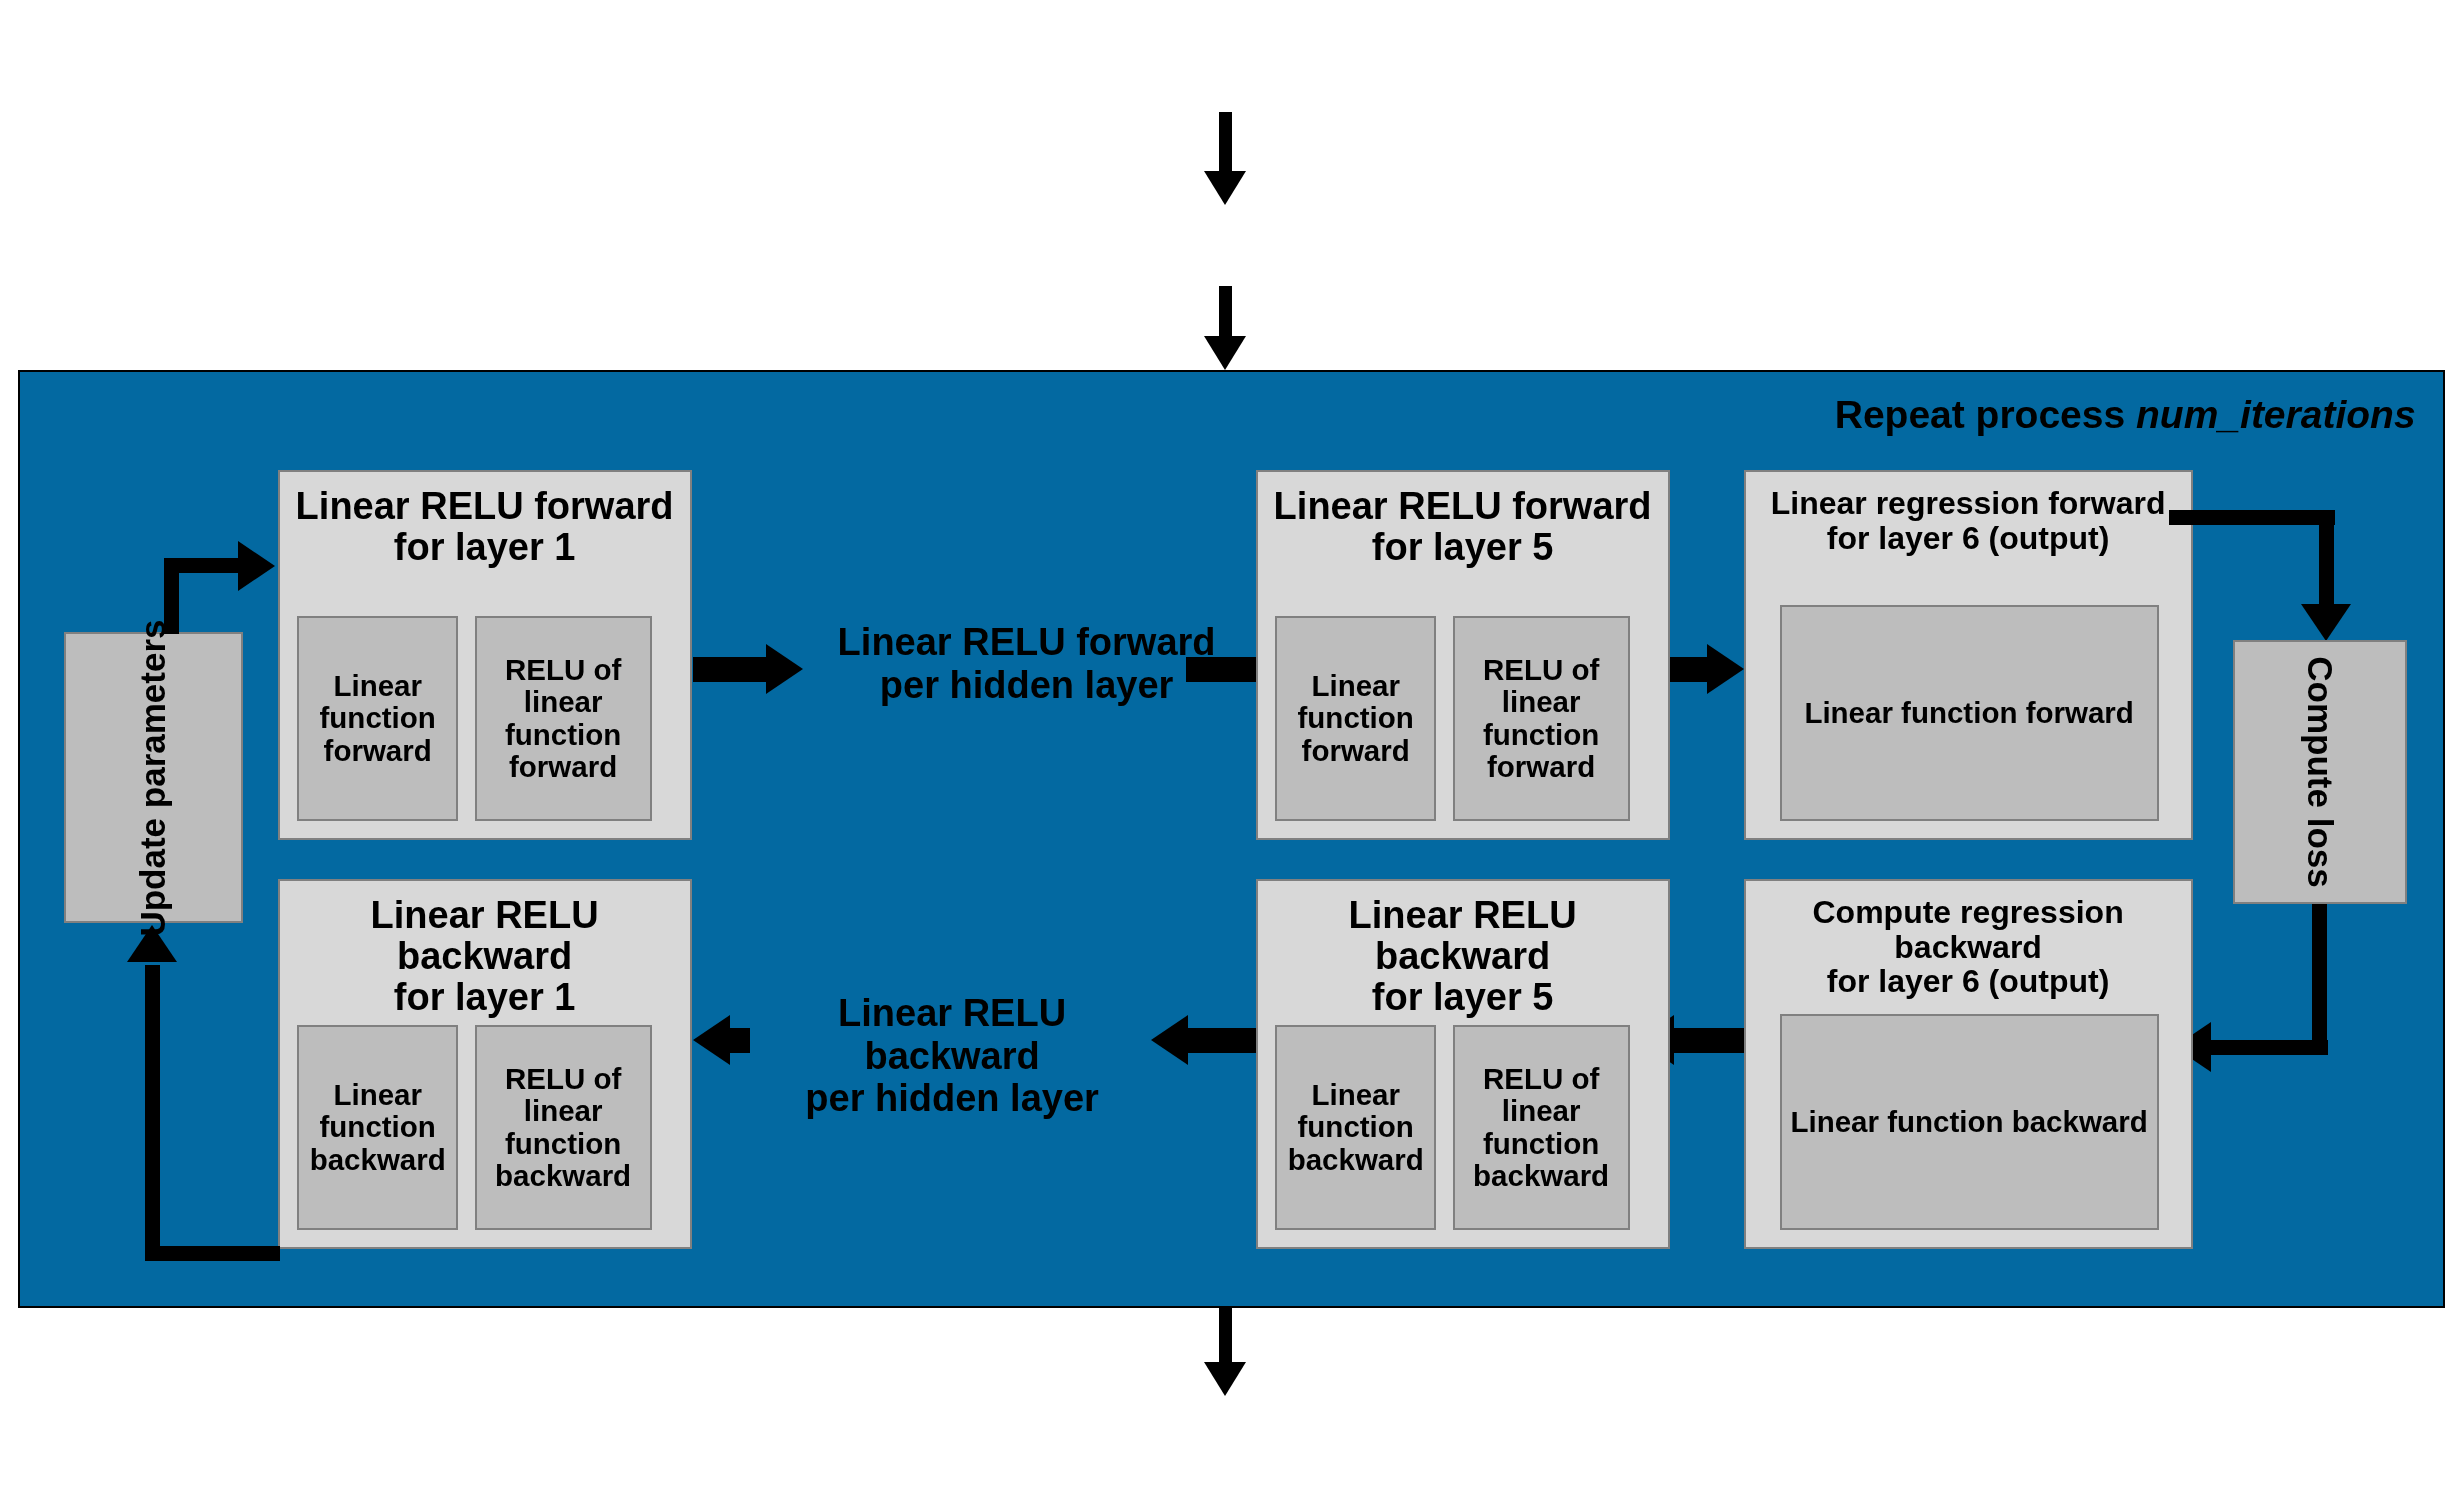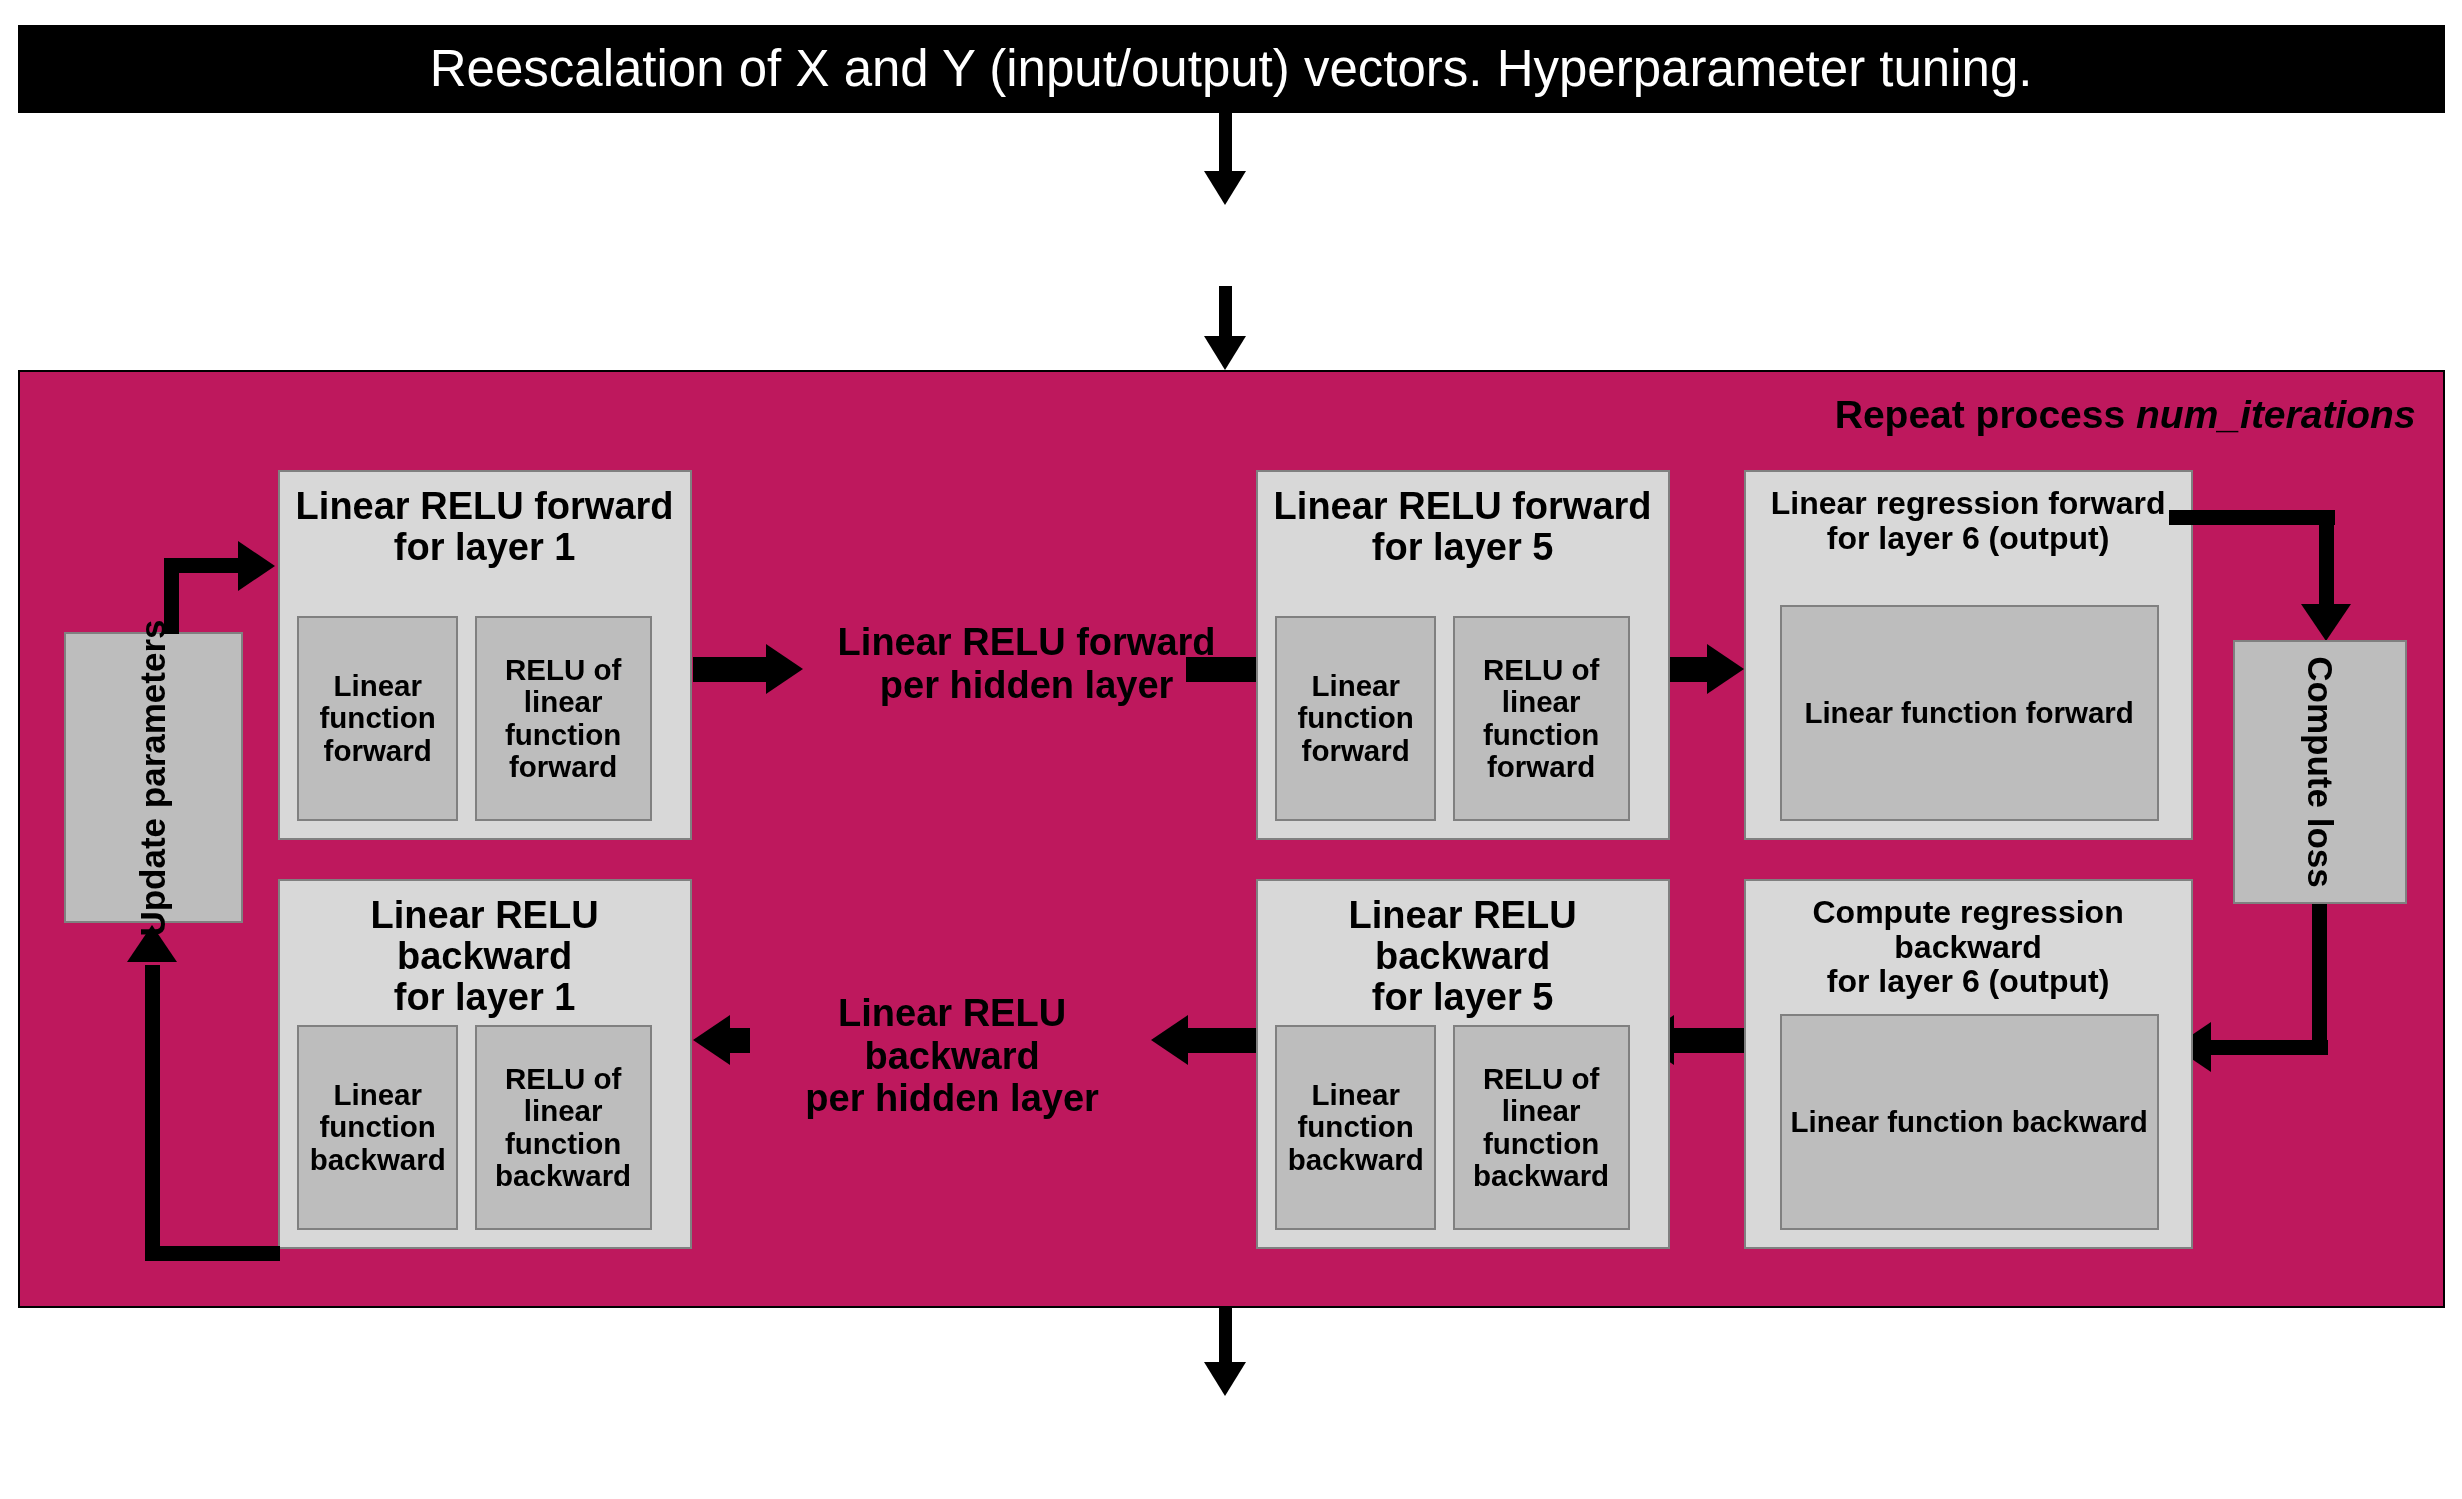--- a/index.html
+++ b/index.html
@@ -36,21 +36,21 @@
   #bar-init   { left: 17.6px;  top: 199px;  width: 2427px; height: 88px; font-size: 51px; }
   #bar-save   { left: 17.6px;  top: 1392px; width: 2427px; height: 88px; font-size: 48px; }
 
   
   #loop-container {
     position: absolute;
     left: 17.6px;
     top: 370px;
     width: 2427px;
     height: 938px;
-    background: #be185d;
+    background: #0369a1;
     border: 2.8px solid #000000;
     box-sizing: border-box;
   }
   #repeat-label {
     position: absolute;
     right: 27px;
     top: 21px;
     font-size: 39px;
     font-weight: bold;
     color: #000;
@@ -155,21 +155,20 @@
     border-left: 21px solid transparent;
     border-right: 21px solid transparent;
     border-top: 34px solid #000;
   }
 </style>
 </head>
 <body>
 
 <div id="canvas">
 
-  <div class="blackbar" id="bar-top">Reescalation of X and Y (input/output) vectors. Hyperparameter tuning.</div>
 
   <div class="shaft-v" style="left:1219px; top:112px; width:12.6px; height:63px;"></div>
   <div class="head-d-thin" style="left:1204px; top:171px;"></div>
 
 
   <div class="shaft-v" style="left:1219px; top:286px; width:12.6px; height:55px;"></div>
   <div class="head-d-thin" style="left:1204px; top:336px;"></div>
 
   <div id="loop-container">
 

